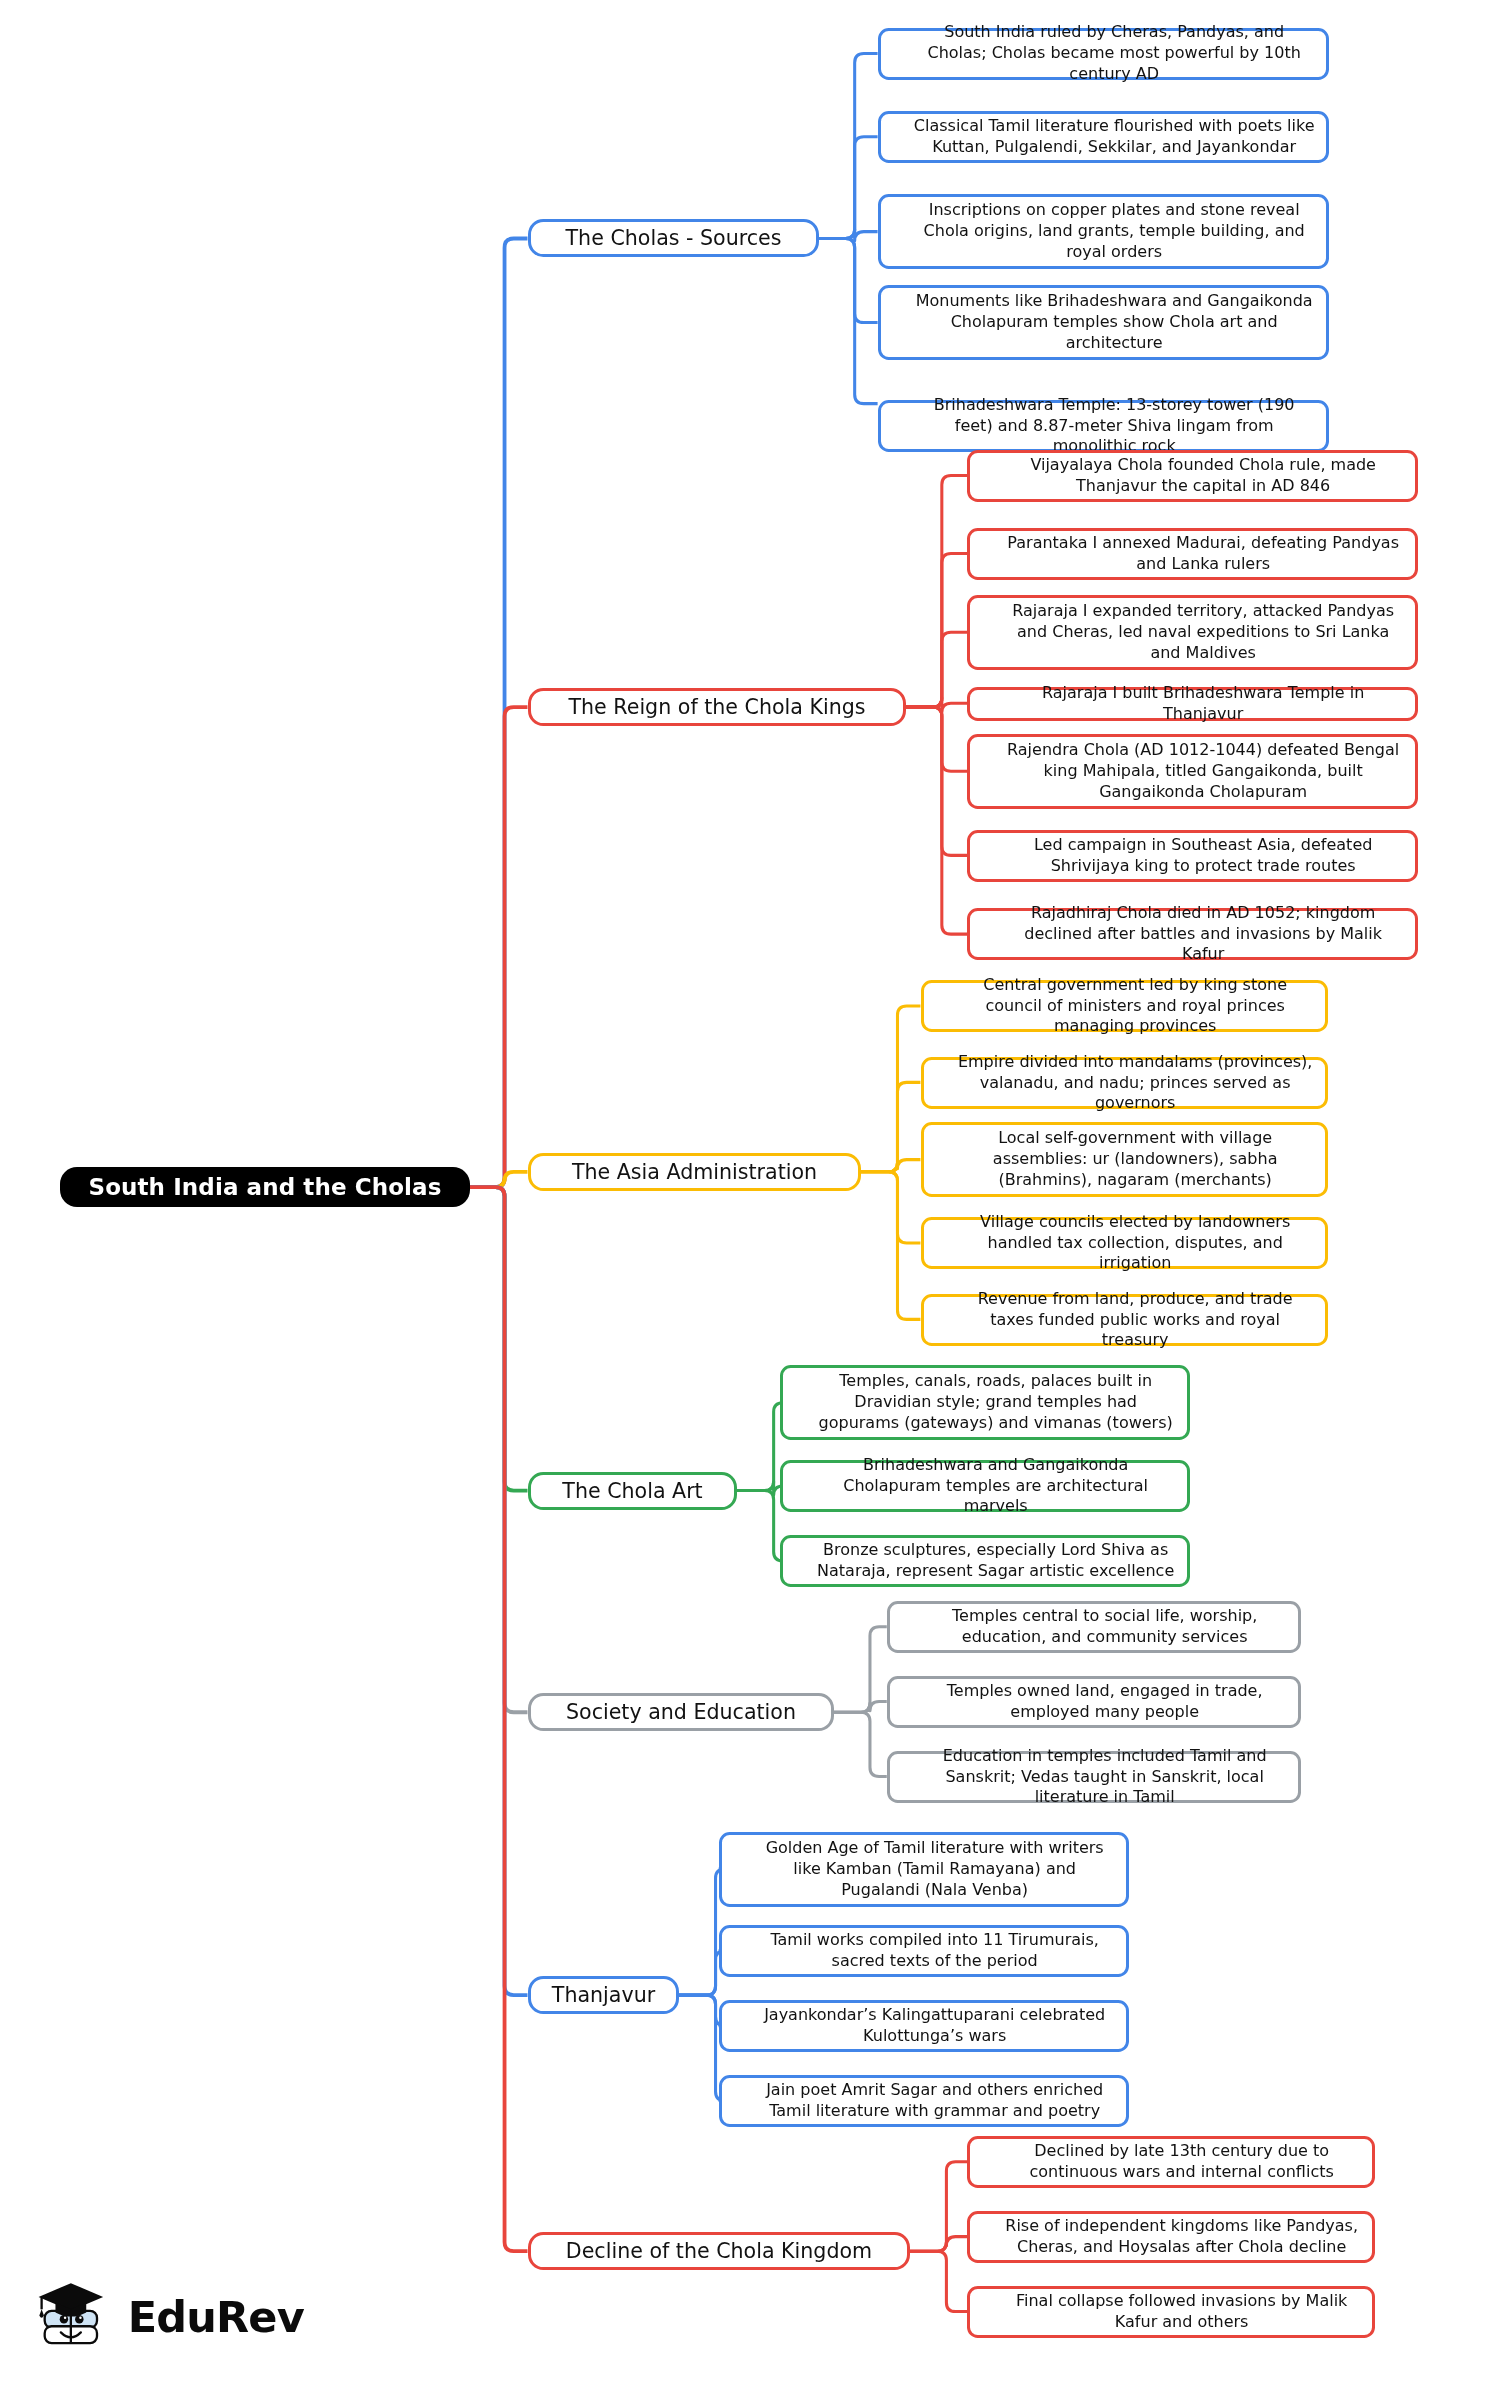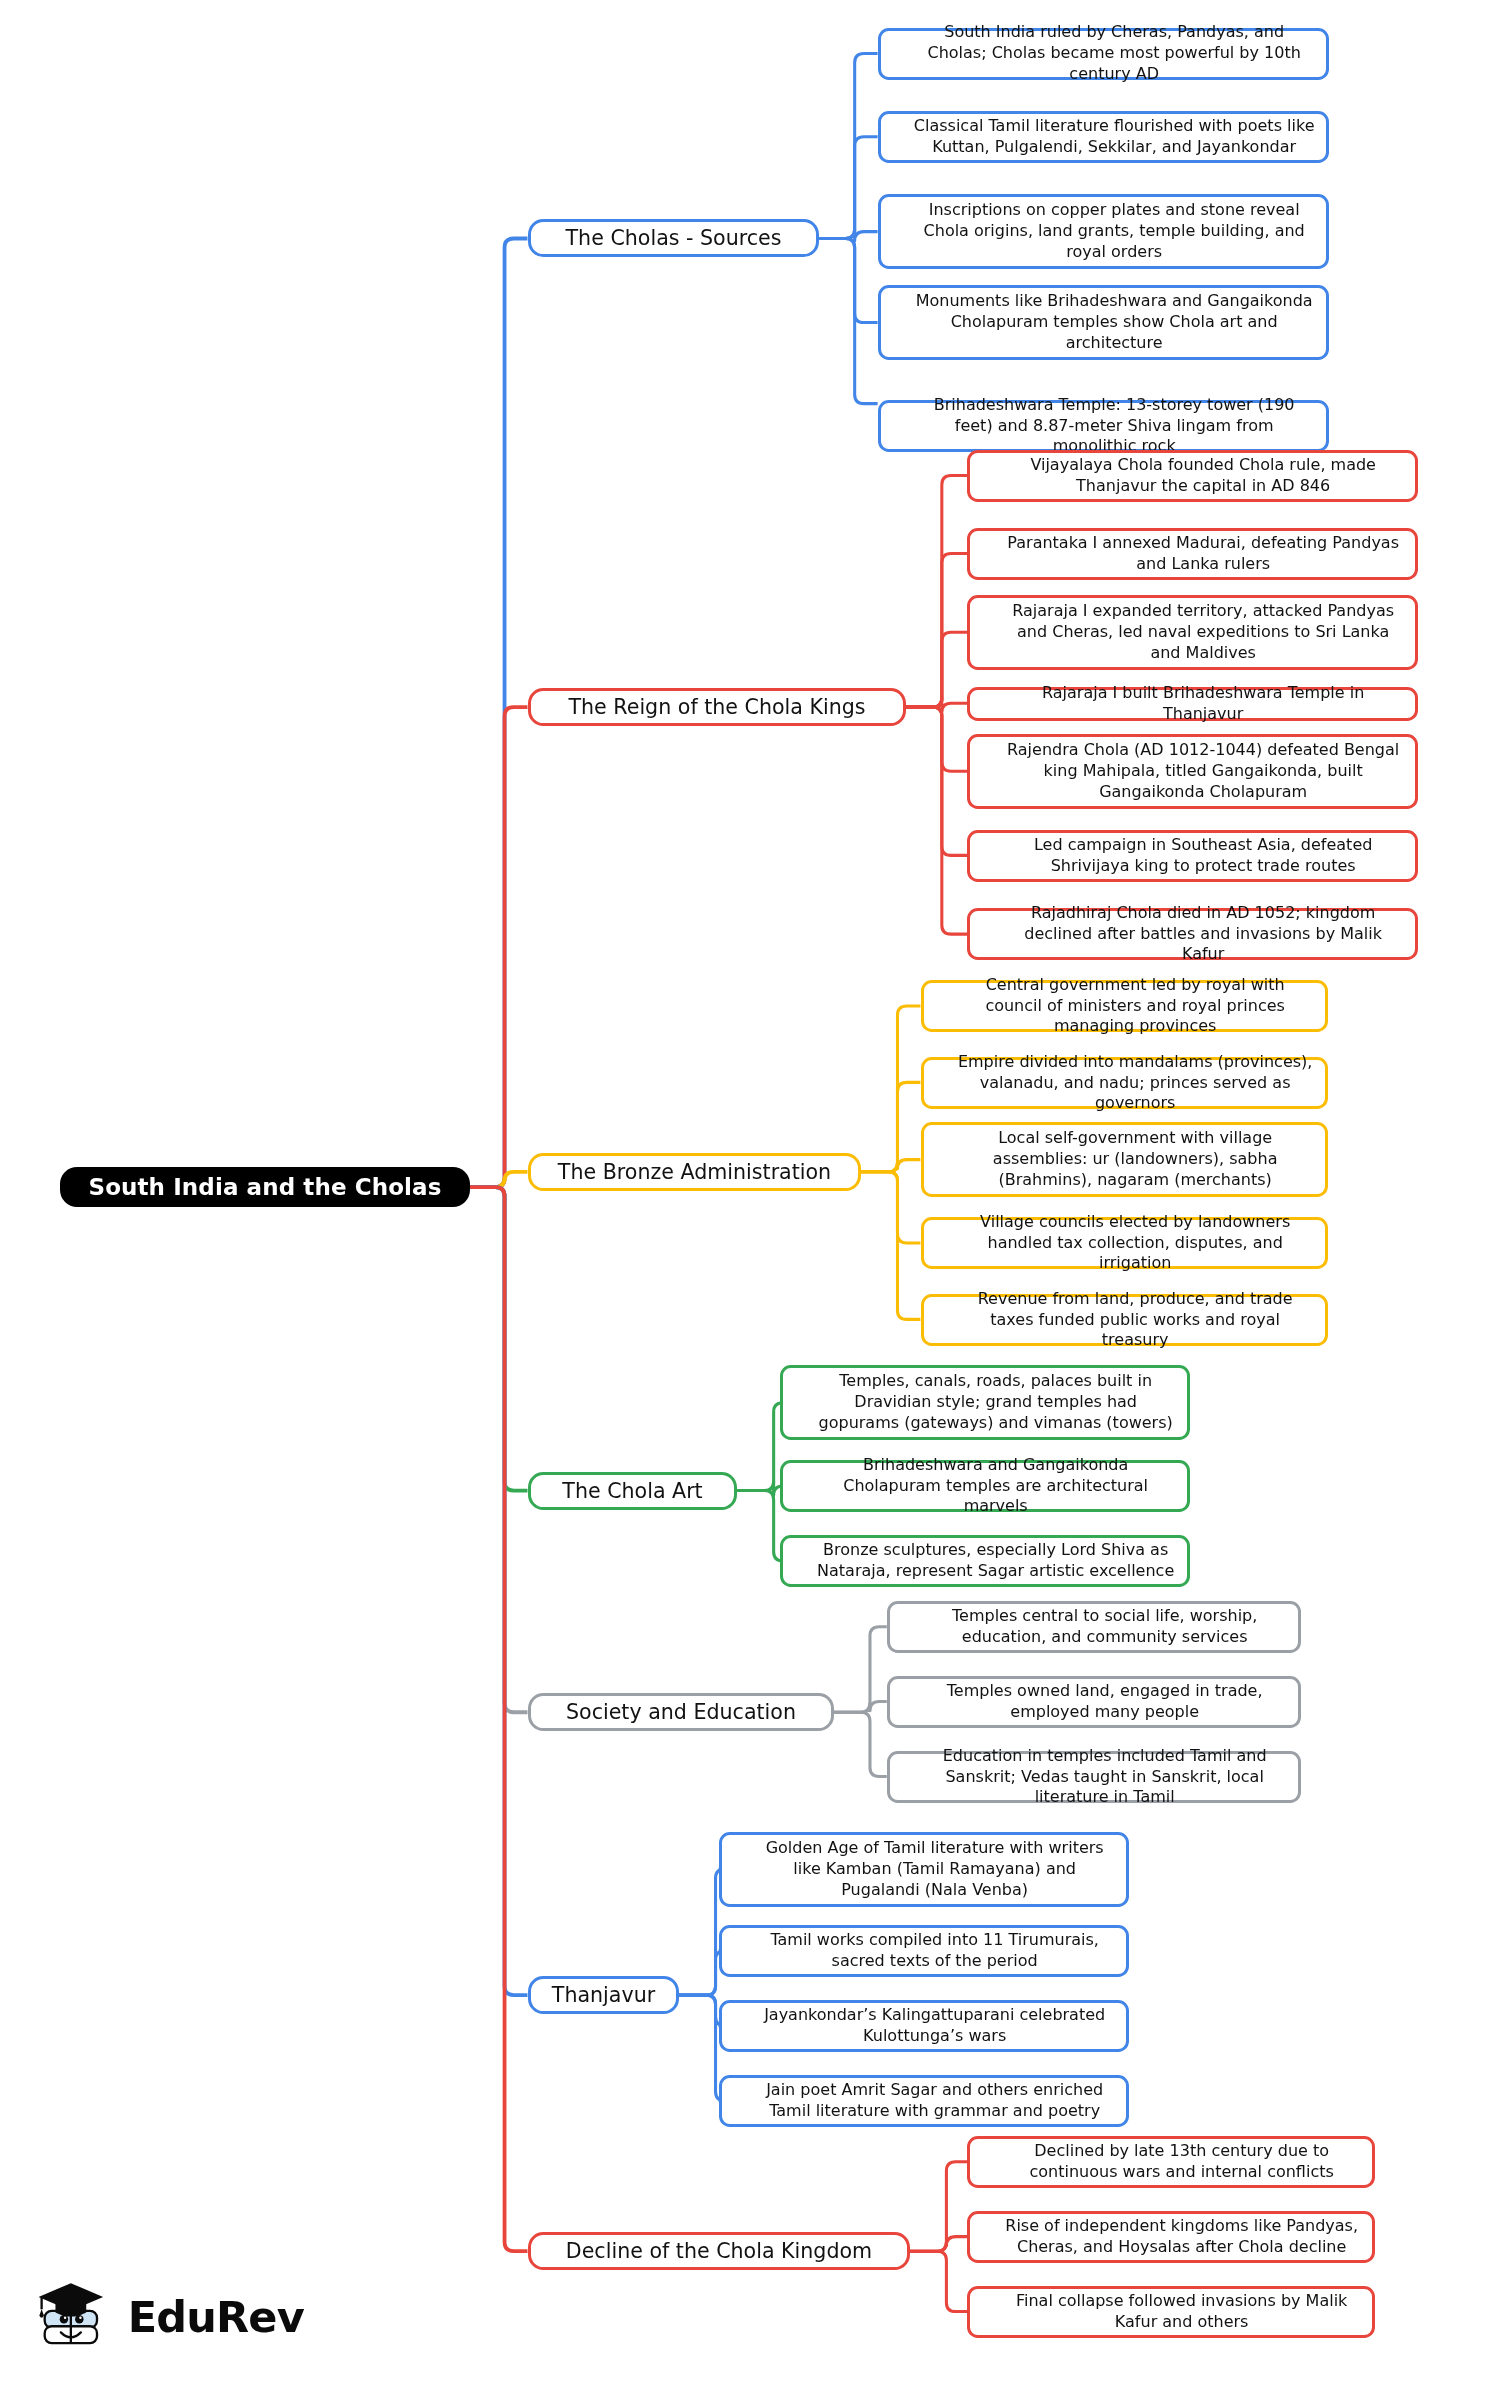--- a/index.html
+++ b/index.html
@@ -171,24 +171,24 @@
       <div class="node leaf-node" style="left: 967px; top: 734px; width: 451px; height: 75px; border-color: rgb(232, 69, 60);">
         <span>Rajendra Chola (AD 1012-1044) defeated Bengal king Mahipala, titled Gangaikonda, built Gangaikonda Cholapuram</span>
       </div>
       <div class="node leaf-node" style="left: 967px; top: 830px; width: 451px; height: 52px; border-color: rgb(232, 69, 60);">
         <span>Led campaign in Southeast Asia, defeated Shrivijaya king to protect trade routes</span>
       </div>
       <div class="node leaf-node" style="left: 967px; top: 908px; width: 451px; height: 52px; border-color: rgb(232, 69, 60);">
         <span>Rajadhiraj Chola died in AD 1052; kingdom declined after battles and invasions by Malik Kafur</span>
       </div>
       <div class="node branch-node" style="left: 528px; top: 1153px; width: 333px; height: 38px; border-color: rgb(251, 188, 4);">
-        <span>The Bronze Administration</span>
+        <span>The Asia Administration</span>
       </div>
       <div class="node leaf-node" style="left: 921px; top: 980px; width: 407px; height: 52px; border-color: rgb(251, 188, 4);">
-        <span>Central government led by royal with council of ministers and royal princes managing provinces</span>
+        <span>Central government led by king stone council of ministers and royal princes managing provinces</span>
       </div>
       <div class="node leaf-node" style="left: 921px; top: 1057px; width: 407px; height: 52px; border-color: rgb(251, 188, 4);">
         <span>Empire divided into mandalams (provinces), valanadu, and nadu; princes served as governors</span>
       </div>
       <div class="node leaf-node" style="left: 921px; top: 1122px; width: 407px; height: 75px; border-color: rgb(251, 188, 4);">
         <span>Local self-government with village assemblies: ur (landowners), sabha (Brahmins), nagaram (merchants)</span>
       </div>
       <div class="node leaf-node" style="left: 921px; top: 1217px; width: 407px; height: 52px; border-color: rgb(251, 188, 4);">
         <span>Village councils elected by landowners handled tax collection, disputes, and irrigation</span>
       </div>

